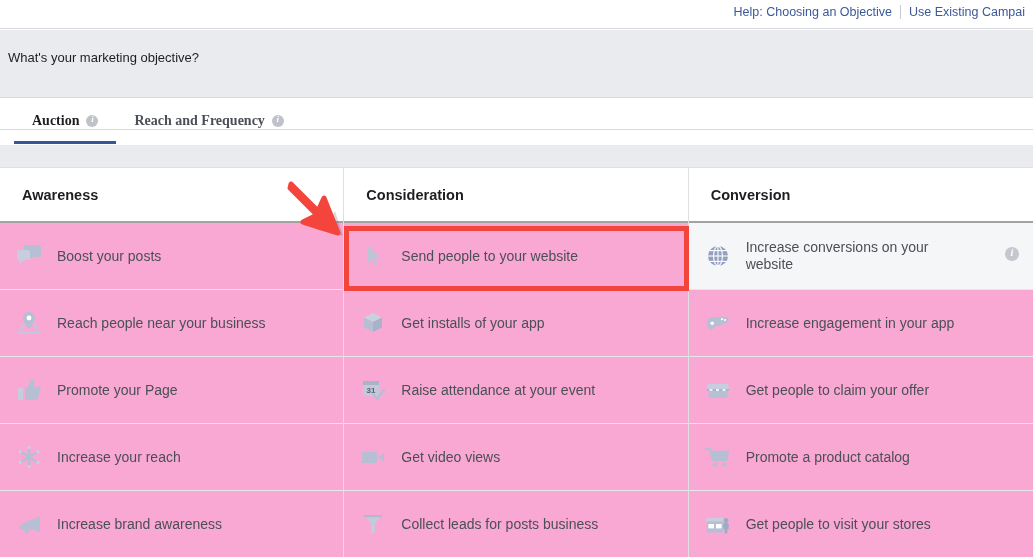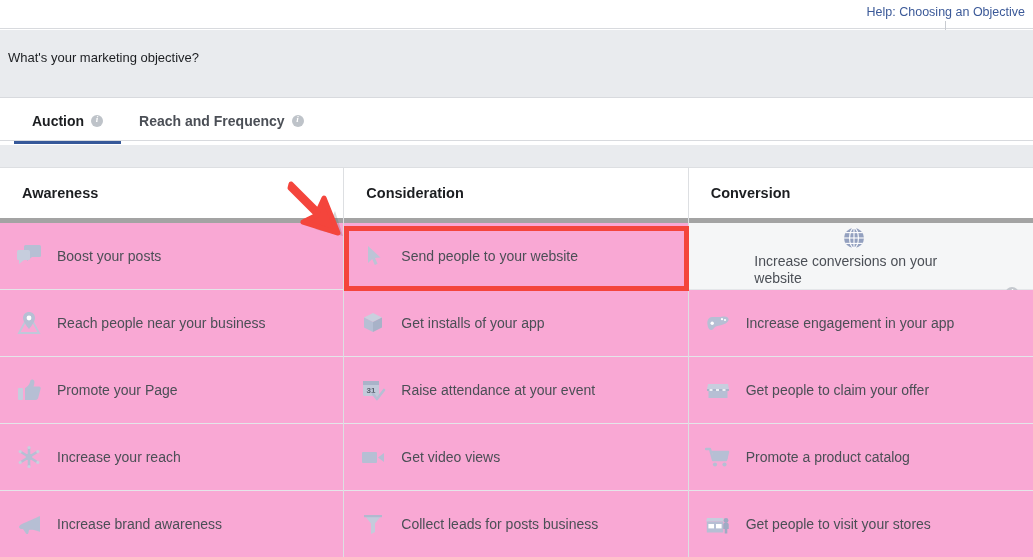--- a/index.html
+++ b/index.html
@@ -21,44 +21,45 @@
   .campaign-title {
     position: absolute; left: 8px; top: 2px;
     font-size: 16px; line-height: 22px; color: #4b4f56;
     white-space: nowrap;
   }
   .campaign-title b { color: #1c1e21; font-weight: bold; }
   .campaign-title .light { color: #4b4f56; font-weight: normal; }
 
   .top-links {
     position: absolute; right: 0px; top: 3px;
-    display: flex; align-items: center; white-space: nowrap; flex-direction: column;
+    display: flex; align-items: center; white-space: nowrap;
   }
   .top-link {
     font-size: 12.5px; color: #3b5998; cursor: pointer;
     padding: 0 8px; line-height: 18px;
   }
   .top-sep { width: 1px; height: 14px; background: #c8cbd0; }
 
   
   .banner {
     position: absolute; left: 0; top: 30px; width: 1033px; height: 68px;
     background: #e9ebee;
     border-bottom: 1px solid #d8dade;
   }
   .banner-title {
     position: absolute; left: 8px; top: 20px;
     font-size: 13px; color: #1c1e21; font-weight: normal;
   }
 
   
   .tabbar {
-    position: absolute; left: 0; top: 98px; width: 1033px; height: 43px;
+    position: absolute; left: 0; top: 98px; width: 1033px; height: 32px;
     background: #ffffff;
     border-bottom: 1px solid #d8dade;
+    font-family: Liberation Serif, serif;
   }
   .tabs { position: absolute; left: 14px; top: 0; height: 46px; display: flex; }
   .tab {
     position: relative; display: flex; align-items: center;
     height: 46px; padding: 0 18px; cursor: pointer;
     font-size: 14px; font-weight: bold; color: #4b4f56;
   }
   .tab.active { color: #1c1e21; }
   .tab.active::after {
     content: ""; position: absolute; left: 0px; right: 0px; bottom: 0;
@@ -94,31 +95,31 @@
   .col {
     width: 344.33px; background: #fff;
     border-right: 1px solid #dddfe2;
   }
   .col:last-child { border-right: none; }
 
   .col-head {
     height: 55px; display: flex; align-items: center;
     padding-left: 22px;
     font-size: 14.5px; font-weight: bold; color: #1c1e21;
-    border-bottom: 5px solid #a3a3a3;
+    border-bottom: 2px solid #a3a3a3;
   }
 
   .row {
     height: 67px; display: flex; align-items: center;
     padding-left: 16px; padding-right: 14px;
     border-bottom: 1px solid #e4e6e9;
     cursor: pointer; position: relative;
     background: #f9a8d4;
   }
-  .row.hovered { background: #f5f6f7; flex-direction: column; }
+  .row.hovered { background: #f5f6f7; }
   .row-icon {
     width: 30px; height: 30px; flex: 0 0 auto;
     display: flex; align-items: center; justify-content: flex-start;
     margin-right: 11px;
   }
   .row-icon svg { display: block; }
   .row-label {
     font-size: 14px; color: #4b4f56; line-height: 17px;
     max-width: 215px;
   }

